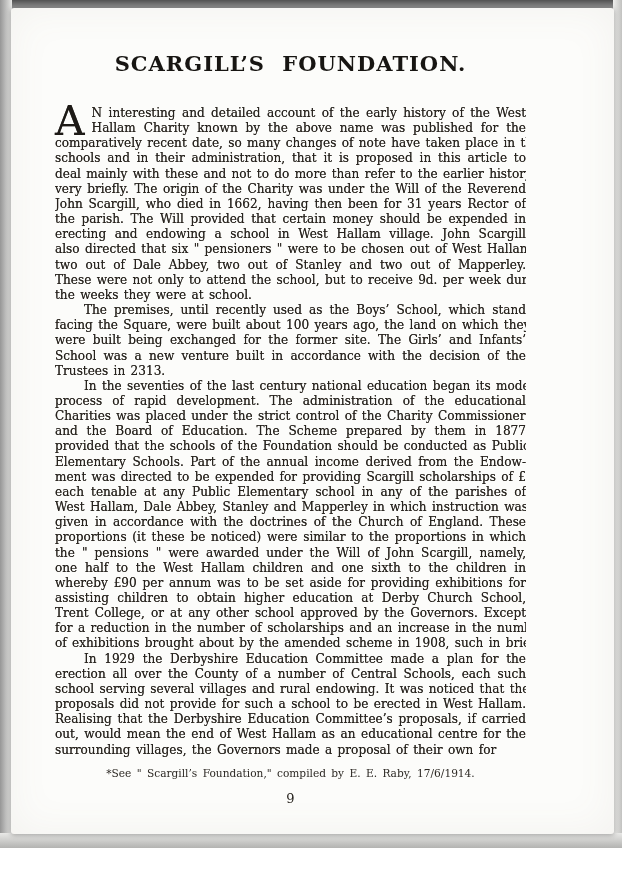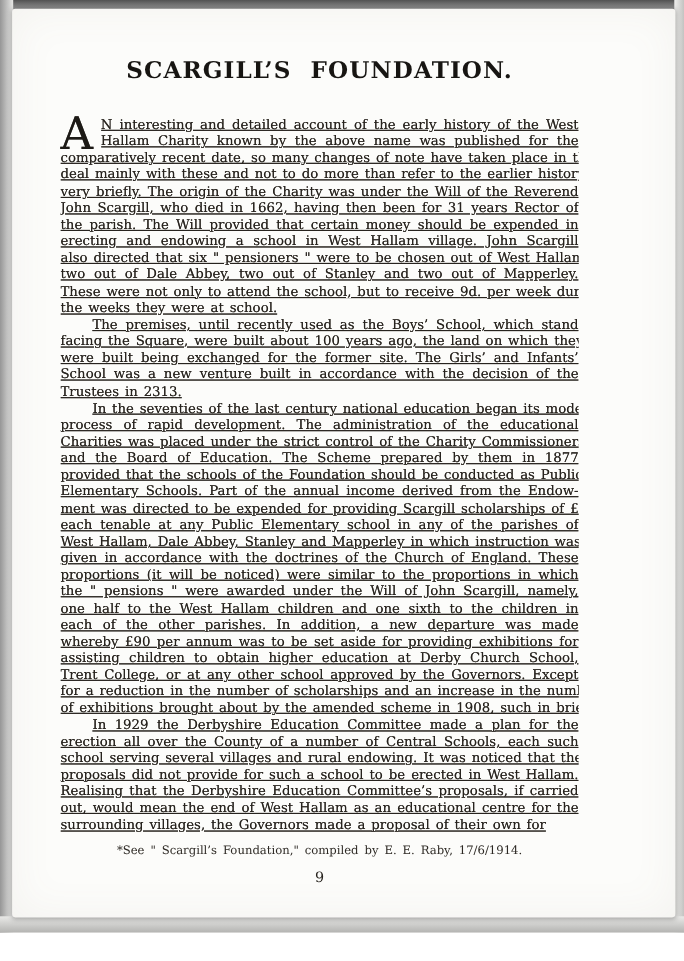--- a/index.html
+++ b/index.html
@@ -53,21 +53,20 @@
 
   .line {
     font-size: 12.1px;
     line-height: 15.15px;
     white-space: nowrap;
     overflow: hidden;
     text-align: justify;
     text-align-last: justify;
     word-spacing: 1.5px;
     text-shadow: 0 0 0.35px rgba(40,35,28,.75);
-    text-decoration: underline;
   }
   .line.last { text-align-last: left; }
   .line.indent { padding-left: 29px; }
 
   .dropcap {
     float: left;
     font-size: 41px;
     line-height: 29px;
     padding: 1px 7px 0 0;
     color: #1d1a16;
@@ -100,20 +99,21 @@
   <div class="edge edge-bottom"></div>
 
   <div class="page">
     <h1 class="title">SCARGILL’S FOUNDATION.</h1>
     <div class="body">
         <div class="para">
           <span class="dropcap">A</span>
           <div class="line">N interesting and detailed account of the early history of the West</div>
           <div class="line">Hallam Charity known by the above name was published for the</div>
           <div class="line">comparatively recent date, so many changes of note have taken place in the</div>
+          <div class="line">schools and in their administration, that it is proposed in this article to</div>
           <div class="line">deal mainly with these and not to do more than refer to the earlier history</div>
           <div class="line">very briefly. The origin of the Charity was under the Will of the Reverend</div>
           <div class="line">John Scargill, who died in 1662, having then been for 31 years Rector of</div>
           <div class="line">the parish. The Will provided that certain money should be expended in</div>
           <div class="line">erecting and endowing a school in West Hallam village. John Scargill</div>
           <div class="line">also directed that six " pensioners " were to be chosen out of West Hallam,</div>
           <div class="line">two out of Dale Abbey, two out of Stanley and two out of Mapperley.</div>
           <div class="line">These were not only to attend the school, but to receive 9d. per week during</div>
           <div class="line last">the weeks they were at school.</div>
         </div>
@@ -128,24 +128,23 @@
           <div class="line indent">In the seventies of the last century national education began its modern</div>
           <div class="line">process of rapid development. The administration of the educational</div>
           <div class="line">Charities was placed under the strict control of the Charity Commissioners</div>
           <div class="line">and the Board of Education. The Scheme prepared by them in 1877</div>
           <div class="line">provided that the schools of the Foundation should be conducted as Public</div>
           <div class="line">Elementary Schools. Part of the annual income derived from the Endow-</div>
           <div class="line">ment was directed to be expended for providing Scargill scholarships of £2,</div>
           <div class="line">each tenable at any Public Elementary school in any of the parishes of</div>
           <div class="line">West Hallam, Dale Abbey, Stanley and Mapperley in which instruction was</div>
           <div class="line">given in accordance with the doctrines of the Church of England. These</div>
-          <div class="line">proportions (it will be noticed) were similar to the proportions in which</div>
+          <div class="line">proportions (it these be noticed) were similar to the proportions in which</div>
           <div class="line">the " pensions " were awarded under the Will of John Scargill, namely,</div>
           <div class="line">one half to the West Hallam children and one sixth to the children in</div>
-          <div class="line">each of the other parishes. In addition, a new departure was made</div>
           <div class="line">whereby £90 per annum was to be set aside for providing exhibitions for</div>
           <div class="line">assisting children to obtain higher education at Derby Church School,</div>
           <div class="line">Trent College, or at any other school approved by the Governors. Except</div>
           <div class="line">for a reduction in the number of scholarships and an increase in the number</div>
           <div class="line">of exhibitions brought about by the amended scheme in 1908, such in brief</div>
         </div>
         <div class="para">
           <div class="line indent">In 1929 the Derbyshire Education Committee made a plan for the</div>
           <div class="line">erection all over the County of a number of Central Schools, each such</div>
           <div class="line">school serving several villages and rural endowing. It was noticed that the</div>

